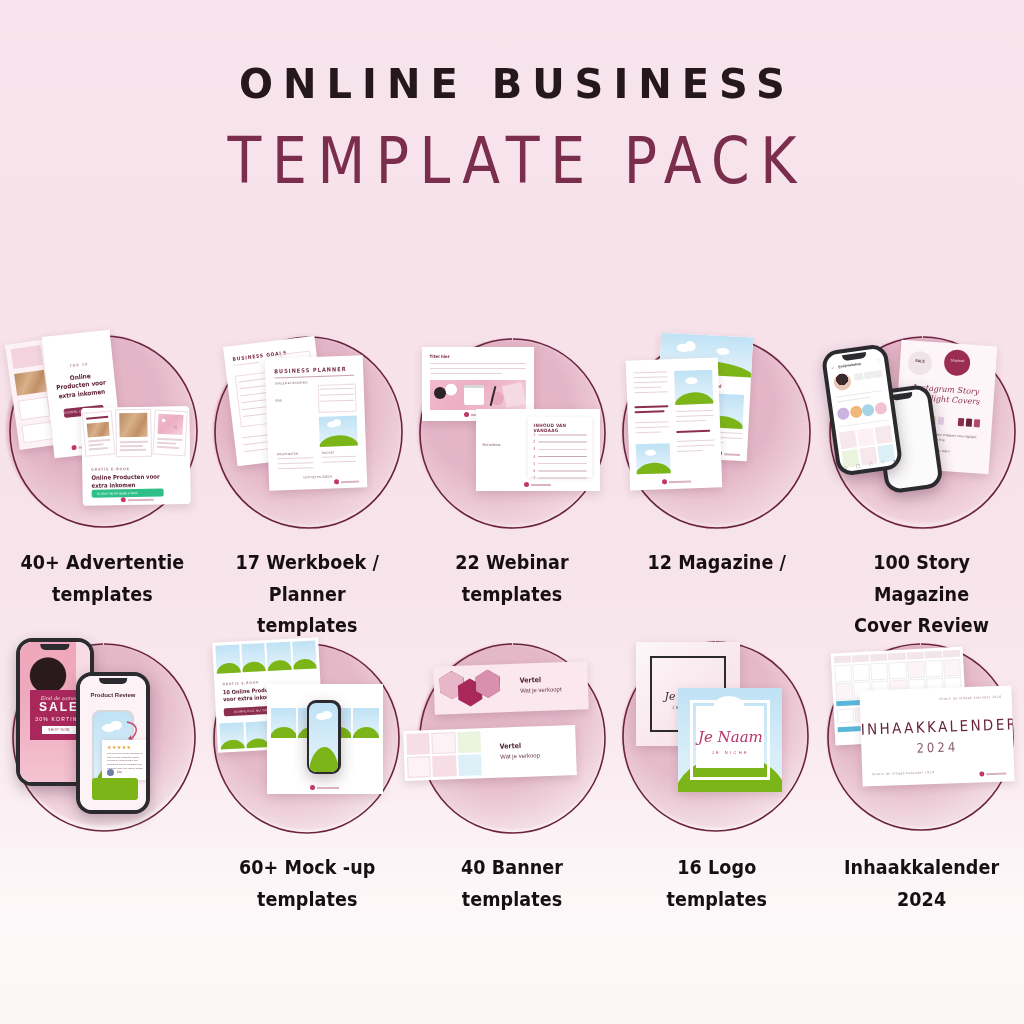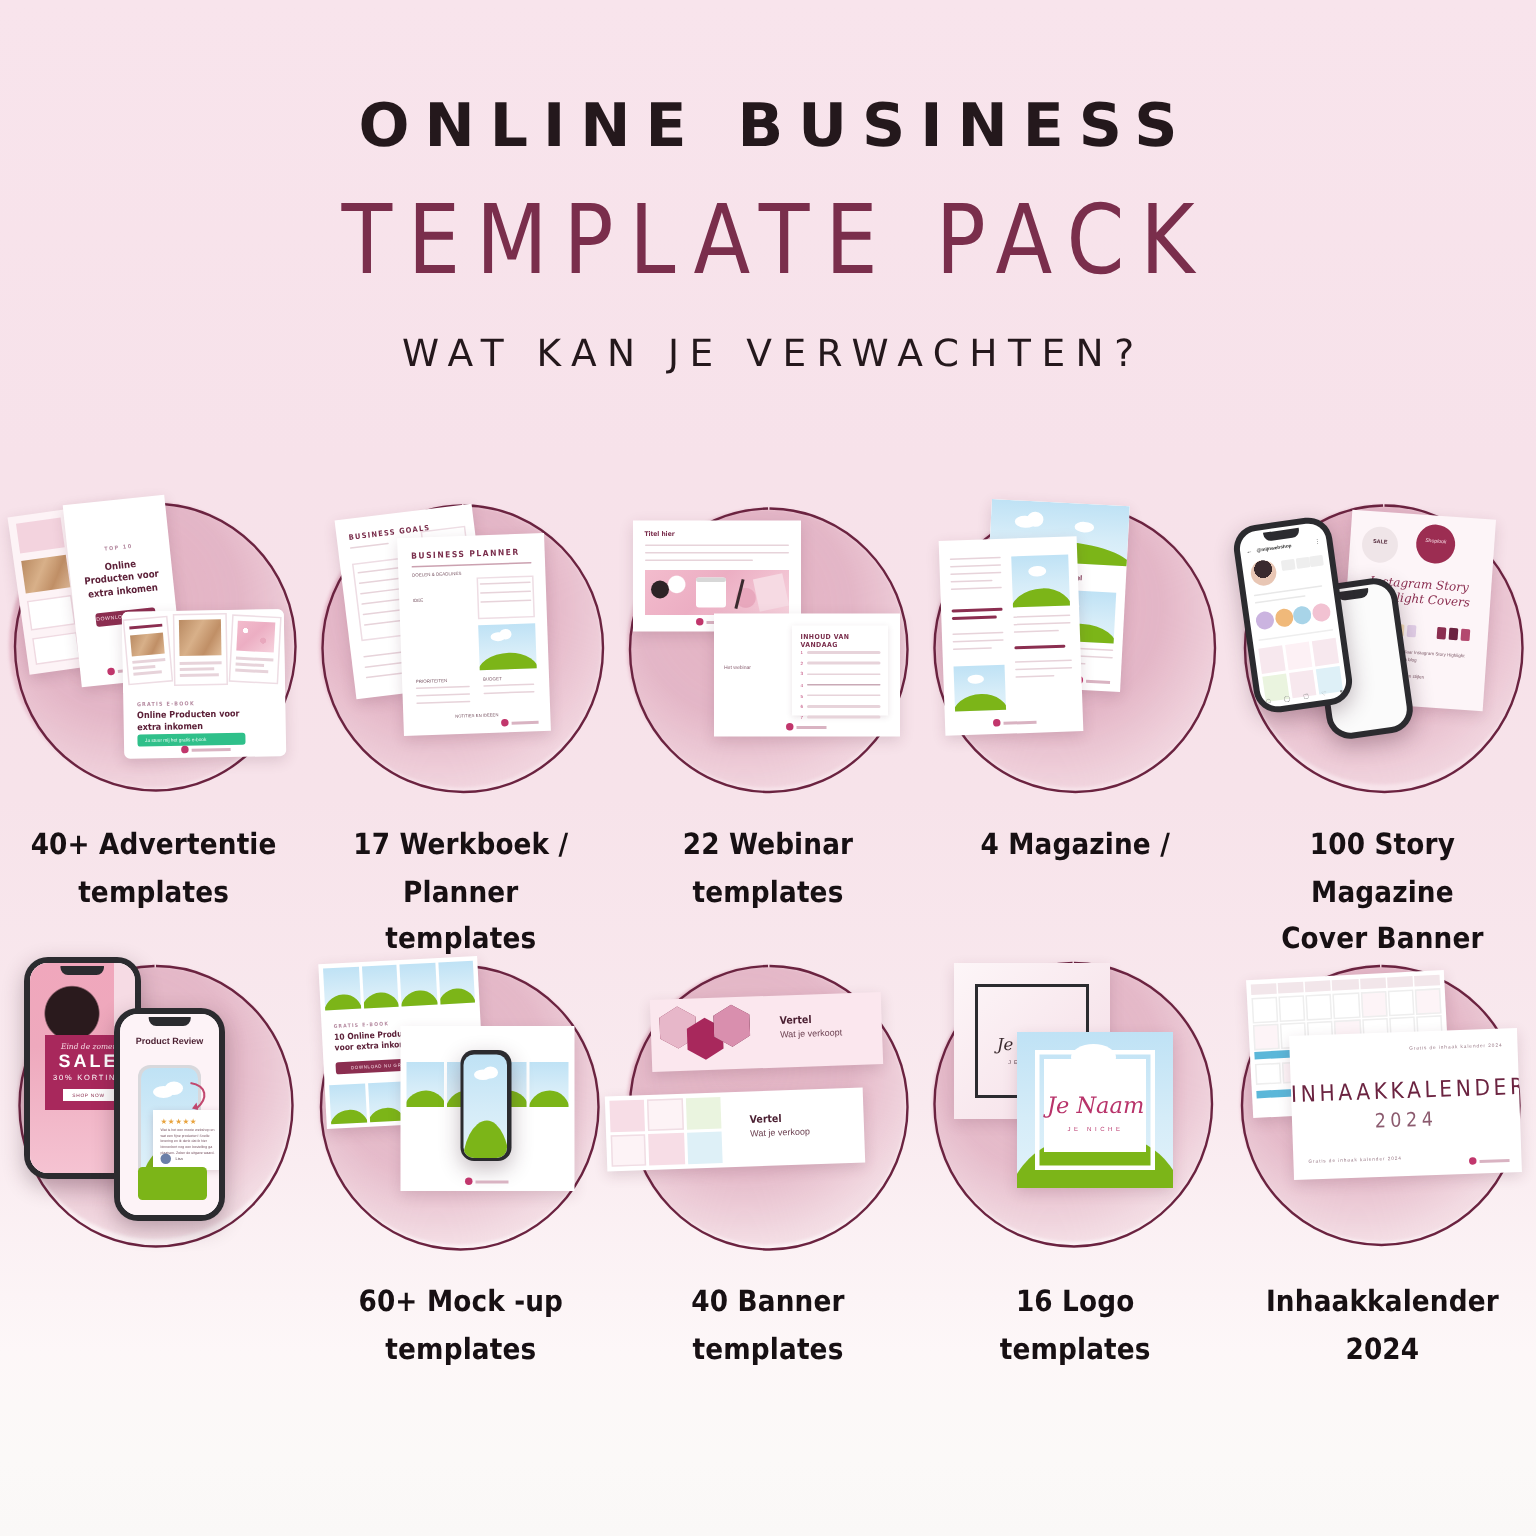--- a/index.html
+++ b/index.html
@@ -162,21 +162,20 @@
   .brandbar s { display:inline-block;width:26px;height:2px;background:#d9b3c2;text-decoration:none; }
 </style>
 </head>
 <body>
 
 <div id="page">
 
   <div class="header">
     <div class="h-line1">ONLINE BUSINESS</div>
     <div class="h-line2">TEMPLATE PACK</div>
-    <div class="h-line3">WAT KAN JE VERWACHTEN?</div>
   </div>
 
   <div class="grid-row" id="row1">
 
     <div class="cell">
       <div class="art">
         <div class="blob" style="left:6px;top:10px;width:190px;height:190px;"></div>
         <svg class="ring" style="left:4px;top:6px;" width="200" height="202" viewBox="0 0 200 202">
           <path d="M100 5 C150 5 193 47 193 100 C193 153 150 196 100 196 C47 196 6 153 6 100 C6 50 46 6 99 5"></path>
         </svg>
@@ -439,21 +438,21 @@
           <div class="tline mar" style="position:absolute;left:6px;top:58px;width:48px;height:1.4px;"></div>
           <div class="tline" style="position:absolute;left:6px;top:66px;width:62px;height:1.3px;"></div>
           <div class="tline" style="position:absolute;left:6px;top:71px;width:52px;height:1.3px;"></div>
           <div class="brandbar" style="position:absolute;right:6px;bottom:4px;">
               <i></i>
               <s style="width:14px"></s>
             </div>
         </div>
       </div>
       <div class="caption">
-        <span>4 Magazine /</span>
+        <span>12 Magazine /</span>
       </div>
     </div>
 
     <div class="cell">
       <div class="art">
         <div class="blob" style="left:10px;top:12px;width:186px;height:186px;"></div>
         <svg class="ring" style="left:6px;top:8px;" width="196" height="200" viewBox="0 0 196 200">
           <path d="M98 4 C148 4 190 47 190 99 C190 152 148 195 98 195 C46 195 5 152 5 99 C5 48 46 5 97 4"></path>
         </svg>
 
@@ -530,21 +529,21 @@
                 <span>◯</span>
                 <span>▢</span>
                 <span>♡</span>
                 <span>●</span>
             </div>
           </div>
         </div>
       </div>
       <div class="caption">
         <span>100 Story Magazine</span>
-        <span class="cap-l2">Cover Banner</span>
+        <span class="cap-l2">Cover Review</span>
       </div>
     </div>
   </div>
 
   <div class="grid-row" id="row2">
 
     <div class="cell">
       <div class="art">
         <div class="blob" style="left:12px;top:14px;width:182px;height:182px;"></div>
         <svg class="ring" style="left:8px;top:10px;" width="192" height="196" viewBox="0 0 192 196">

